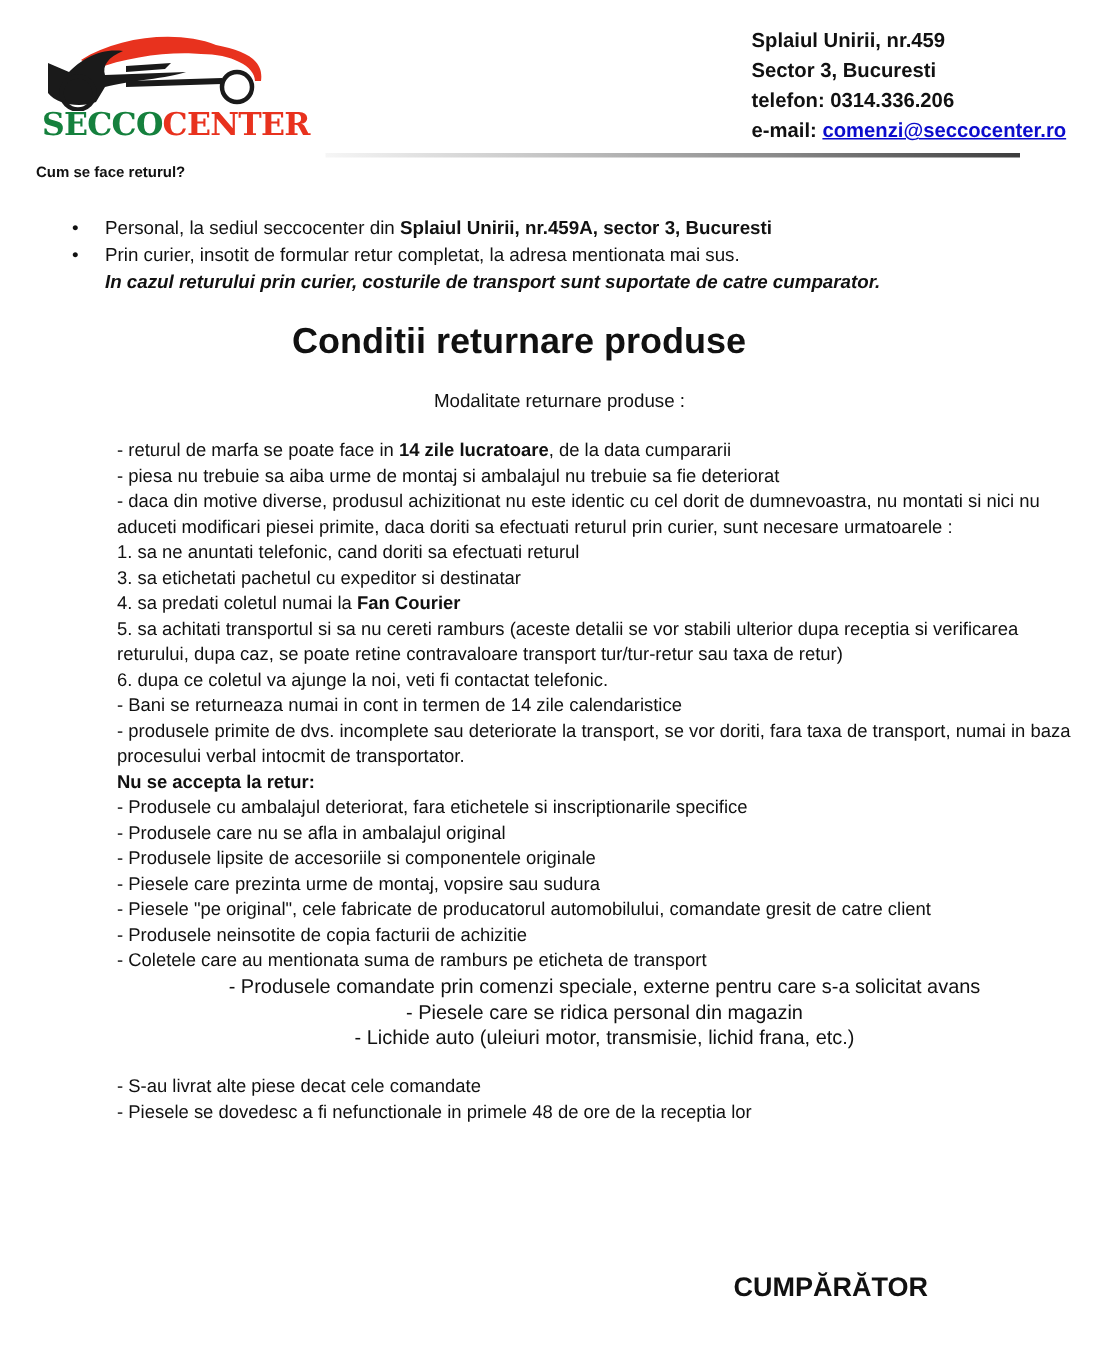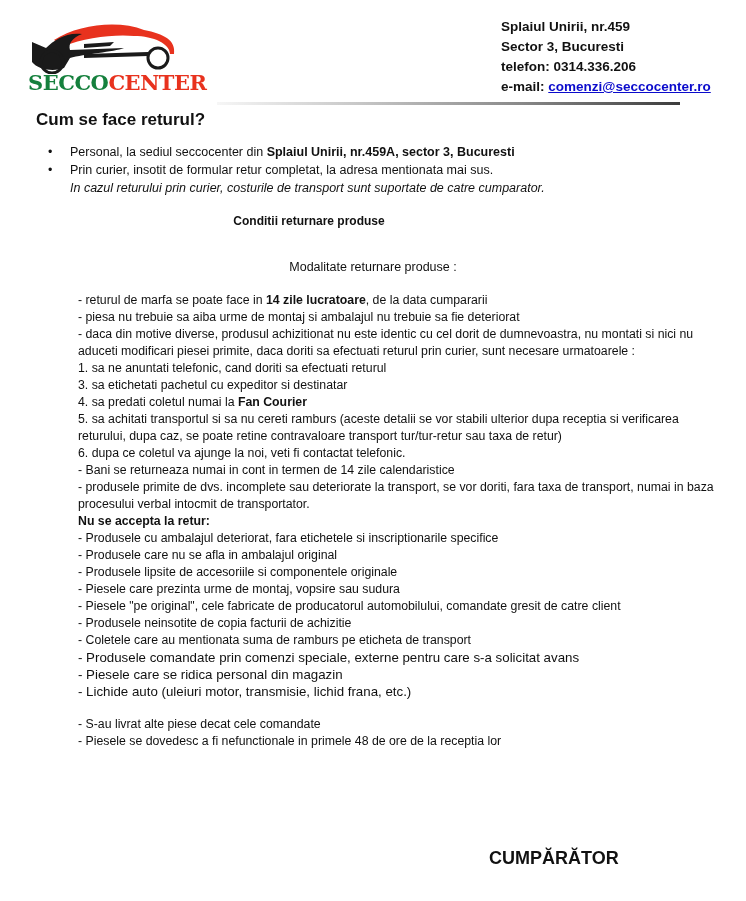--- a/index.html
+++ b/index.html
@@ -8,31 +8,31 @@
   .logo { position: absolute; left: 24px; top: 18px; width: 160px; height: 80px; }
   .logo svg { display: block; }
   .logo-text { position: absolute; left: 4px; top: 52px; font-family: "DejaVu Serif", "Liberation Serif", serif;
                font-weight: bold; font-size: 21px; letter-spacing: -0.5px; white-space: nowrap; }
   .logo-text .secco { color: #15803d; }
   .logo-text .center { color: #e8321e; }
   .contact { position: absolute; left: 501px; top: 17px; font-weight: bold; font-size: 13.5px; line-height: 20px; color: #111; }
   .contact a { color: #0b0bcc; text-decoration: underline; }
   .gradbar { position: absolute; left: 217px; top: 102px; width: 463px; height: 3px;
              background: linear-gradient(to right, #f6f6f6, #c8c8c8 30%, #8a8a8a 65%, #3c3c3c); }
-  .howto { position: absolute; left: 24px; top: 110px; font-weight: bold; font-size: 17px; margin-left: 12px; }
+  .howto { position: absolute; left: 24px; top: 110px; font-weight: bold; font-size: 10px; }
   ul.methods { position: absolute; left: 48px; top: 143px; margin: 0; padding: 0; list-style: none; font-size: 12.5px; line-height: 18px; }
   ul.methods li { position: relative; padding-left: 22px; }
   ul.methods li .bullet { position: absolute; left: 0; top: 0; }
-  ul.methods .italic { font-style: italic; }
+  ul.methods .italic { font-style: italic; font-weight: bold; }
   h1.title { position: absolute; left: 0; width: 618px; top: 214px; margin: 0; text-align: center;
-             font-size: 12px; font-weight: bold; }
+             font-size: 24px; font-weight: bold; padding-left: 37px; }
   .subtitle { position: absolute; left: 0; width: 746px; top: 260px; text-align: center; font-size: 12.5px; }
   .conditions { position: absolute; left: 78px; top: 292px; width: 650px; font-size: 12.3px; line-height: 17px; }
   .conditions p { margin: 0; }
-  .conditions .arial { font-family: "Liberation Sans", sans-serif; font-size: 13.3px; }
+  .conditions .arial { font-family: "Liberation Sans", sans-serif; font-size: 13.3px; text-align: center; }
   .gap { height: 16px; }
   .signature { position: absolute; left: 489px; top: 848px; font-weight: bold; font-size: 18px; }
 </style>
 </head>
 <body>
 
 <div class="logo">
   <svg width="160" height="56" viewBox="0 0 160 56">
     <path d="M30 22 C55 6, 95 2, 120 12 C140 16, 152 22, 150 36 L146 36 C146 26, 130 18, 110 18 C90 16, 60 20, 40 28 Z" fill="#e8321e"></path>
     <path d="M8 24 L22 30 C30 22, 42 14, 58 16 C48 20, 44 26, 46 32 L100 30 C90 34, 60 36, 46 40 L40 50 C30 54, 14 52, 8 44 Z" fill="#1a1a1a"></path>

